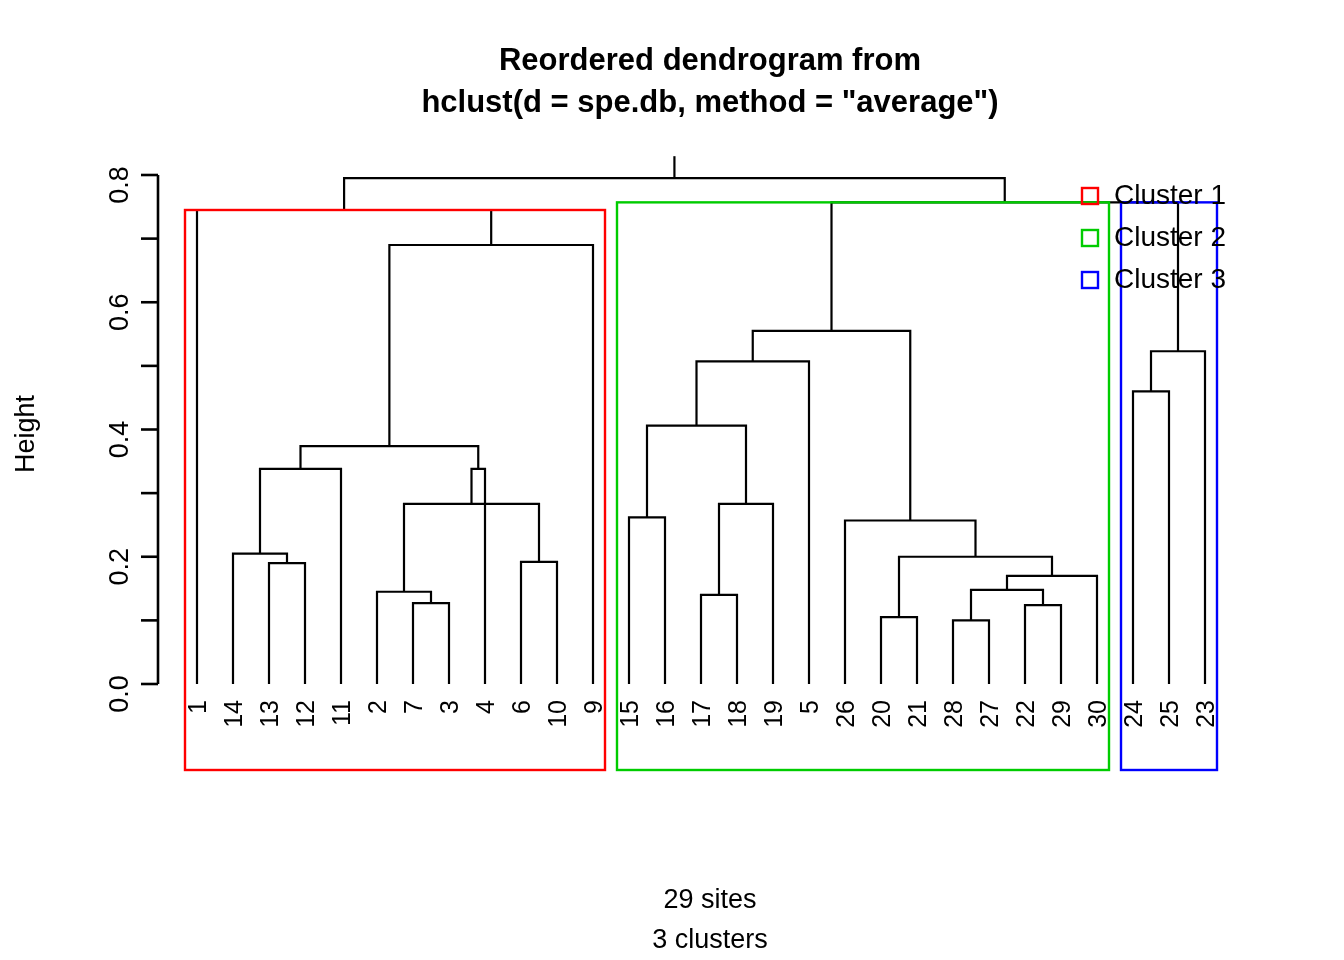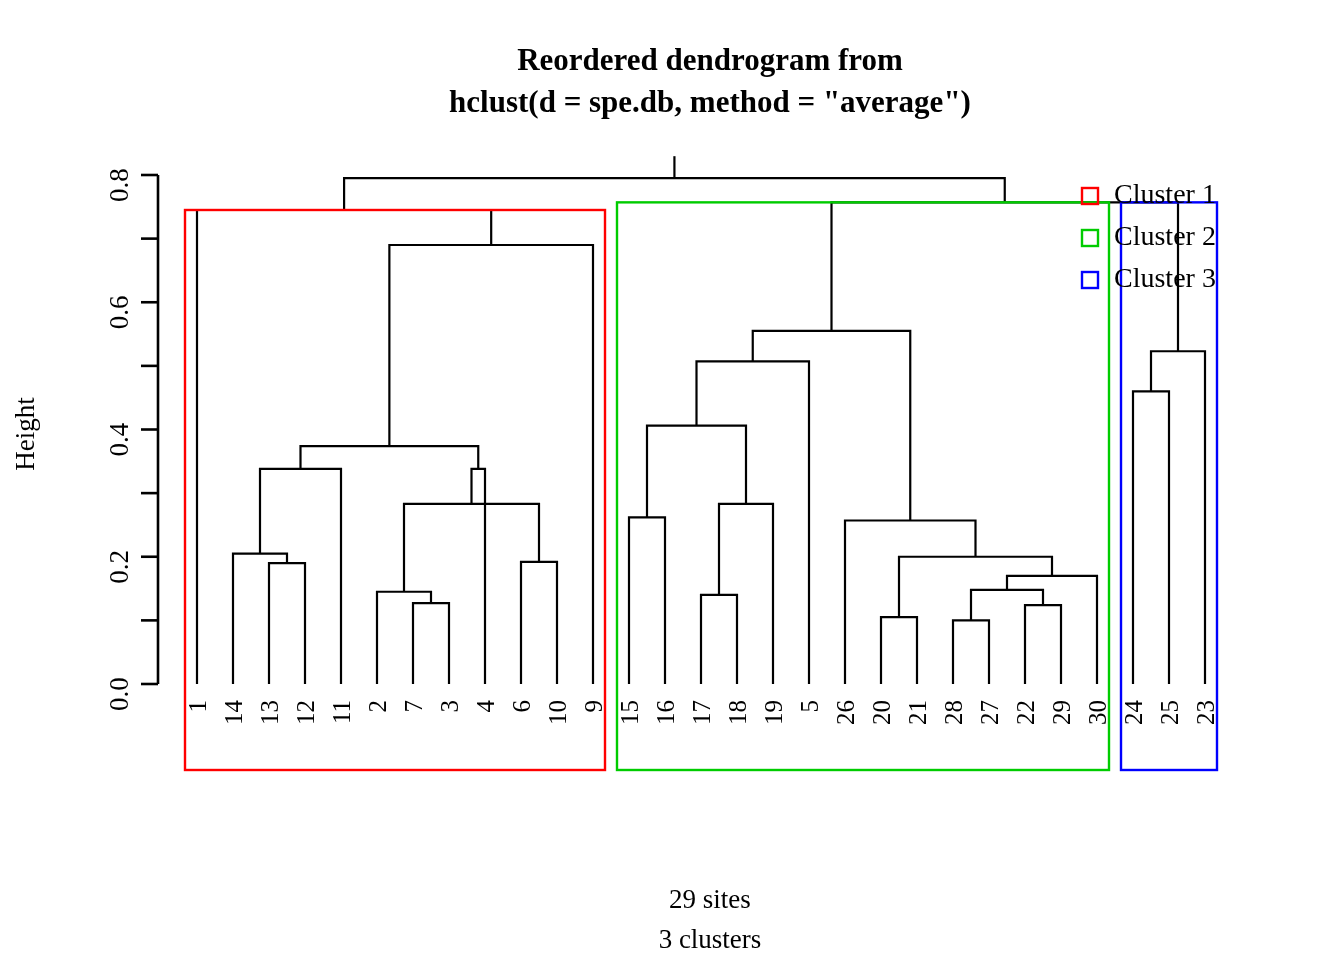--- a/index.html
+++ b/index.html
@@ -1,21 +1,21 @@
 <!DOCTYPE html>
 <html><head>
 <meta charset="utf-8">
 <style>
   html,body{margin:0;padding:0;}
   body{
     width:1344px;height:960px;background:#ffffff;
     font-family:"Liberation Sans", sans-serif;
     overflow:hidden;position:relative;
   }
-  #stage{position:absolute;left:0;top:0;width:1344px;height:960px;font-family:Liberation Serif, serif;}
+  #stage{position:absolute;left:0;top:0;width:1344px;height:960px;}
   svg{display:block;}
   .ttl{font-weight:bold;font-size:31px;fill:#000;text-anchor:middle;}
   .axlab{font-size:27px;fill:#000;text-anchor:middle;}
   .ticklab{font-size:27px;fill:#000;text-anchor:middle;}
   .leaflab{font-size:25px;fill:#000;text-anchor:end;}
   .legtxt{font-size:28px;fill:#000;text-anchor:start;dominant-baseline:middle;}
   .foot{font-size:27px;fill:#000;text-anchor:middle;}
   .link{fill:none;stroke:#000000;stroke-width:2.2;stroke-linecap:butt;}
   .axisline{stroke:#000000;stroke-width:2.6;fill:none;}
 </style>

